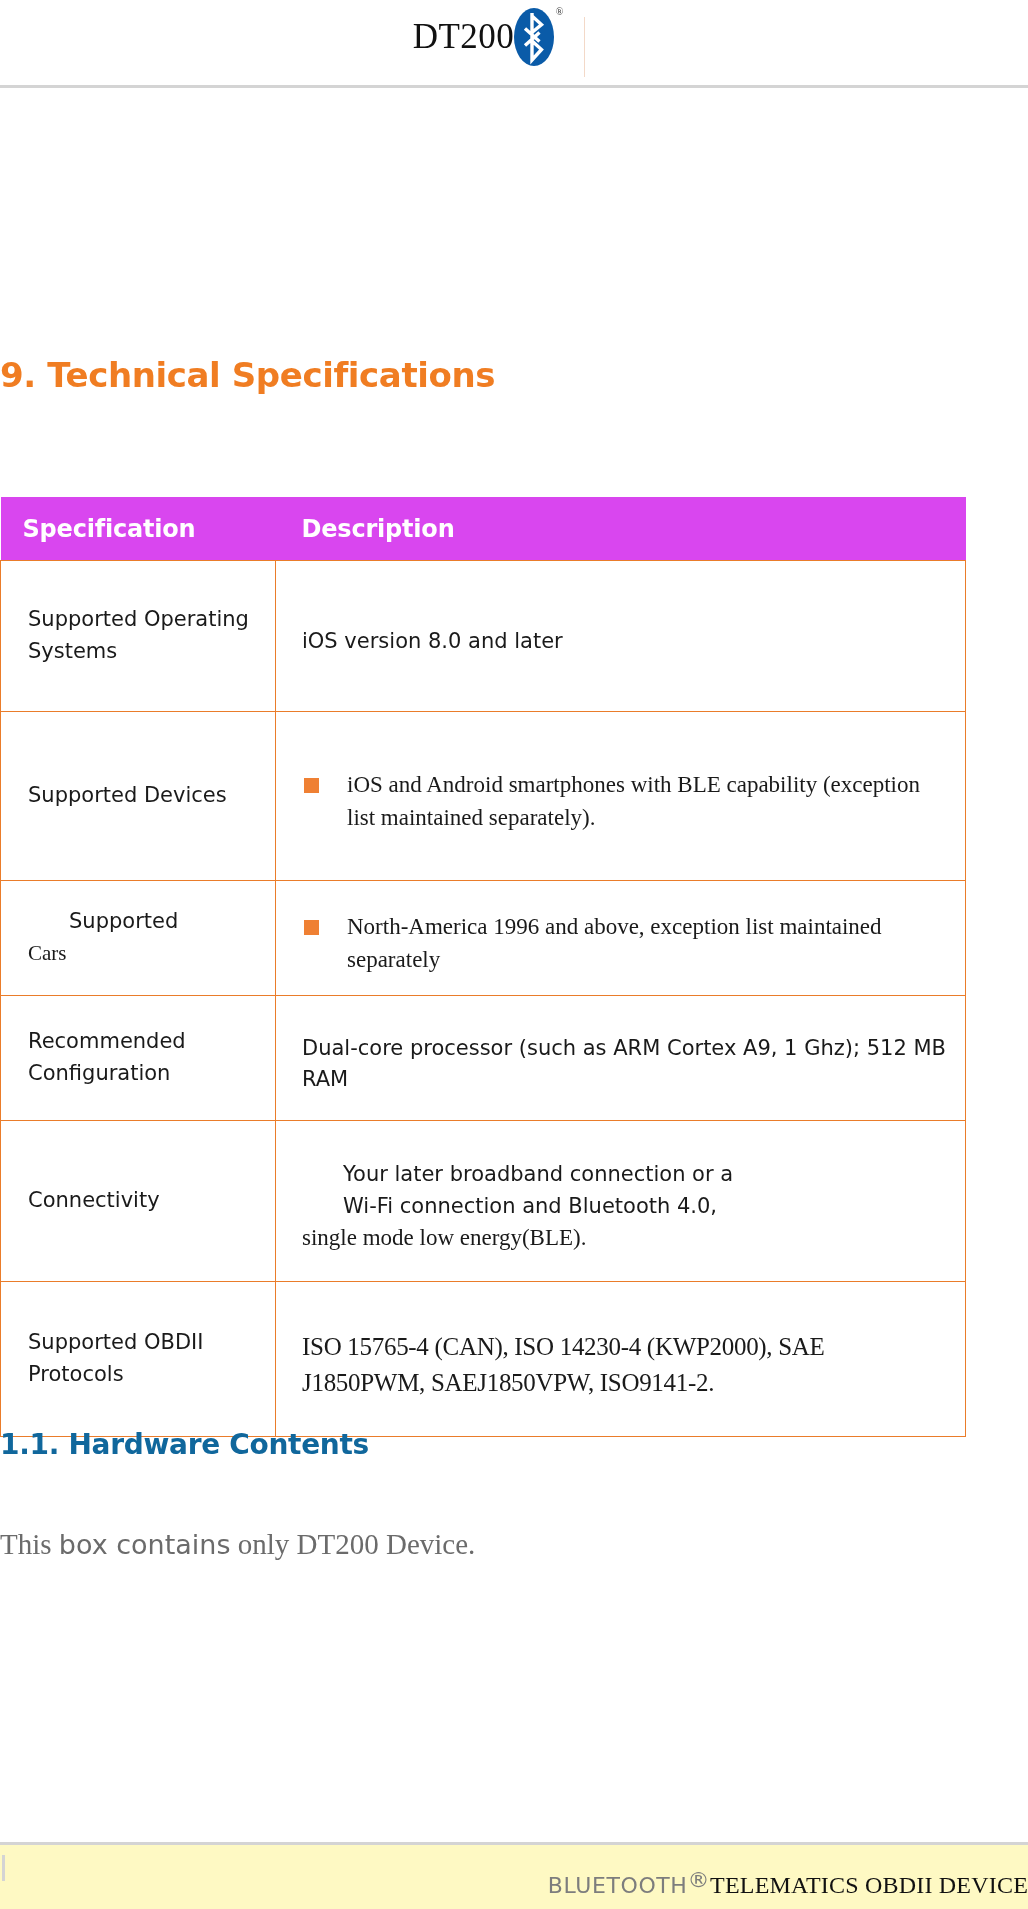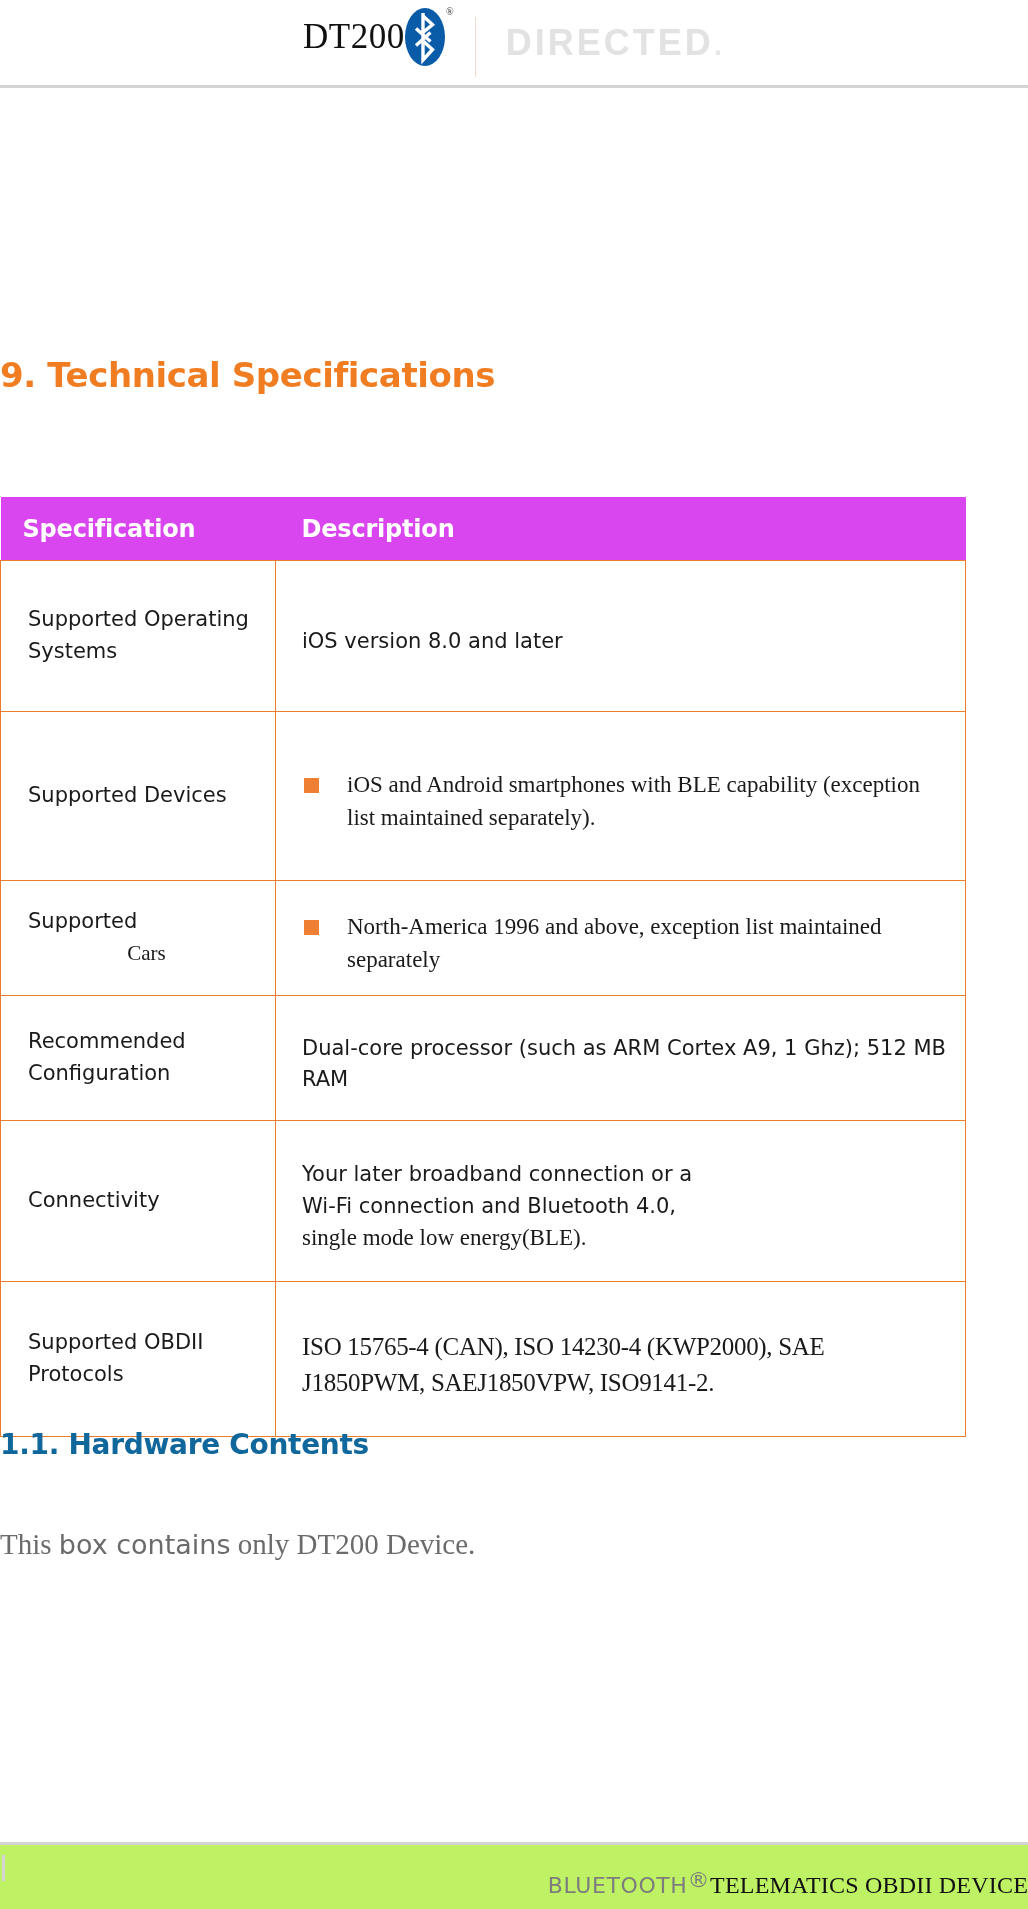--- a/index.html
+++ b/index.html
@@ -161,22 +161,22 @@
   }
   .spec-table td.v {
     padding: 16px 18px 4px 26px;
     font-family: "DejaVu Sans", sans-serif;
     font-size: 21px;
     line-height: 1.5;
     color: #1a1a1a;
   }
 
   
-  .serif   { font-family: "Liberation Serif", serif; text-align: center; }
-  .sans    { font-family: "DejaVu Sans", sans-serif; }
+  .serif   { font-family: "Liberation Serif", serif; }
+  .sans    { font-family: "DejaVu Sans", sans-serif; margin-left: 41px; }
 
   .row-os     td { height: 118px; }
   .row-dev    td { height: 136px; }
   .row-cars   td { height: 82px; }
   .row-config td { height: 92px; }
   .row-conn   td { height: 128px; }
   .row-obd    td { height: 122px; }
 
   .cell-serif {
     font-family: "Liberation Serif", serif;
@@ -225,21 +225,21 @@
   }
 
   
   .page-footer {
     position: absolute;
     left: 0;
     bottom: 0;
     width: 1028px;
     height: 64px;
     border-top: 3px solid #d4d4d4;
-    background: #bef264;
+    background: #fef9c3;
     margin-top: 15px;
   }
   .footer-tick {
     position: absolute;
     left: 2px;
     top: 10px;
     width: 3px;
     height: 26px;
     background: #d4d4d4;
   }
@@ -271,21 +271,20 @@
       <div class="dt200-word">DT200</div>
       <div class="bt-badge">
         <div class="bt-oval"></div>
         <svg class="bt-glyph" viewBox="0 0 40 58">
           <path d="M18.0 5 L18.0 24.5 L27.5 16.6 L18.6 8.6 M18.0 24.5 L18.0 52 L27.5 41.5 L18.6 33.4 M11.0 20.5 L25.5 33.4 M11.0 37.5 L25.5 24.6" stroke="#ffffff" stroke-width="3.4" fill="none" stroke-linejoin="miter" stroke-linecap="butt"></path>
         </svg>
         <span class="bt-reg">®</span>
       </div>
     </div>
     <div class="header-divider"></div>
-    <div class="directed-word"><span>DIRECTED</span><span class="dot">.</span></div>
   </div>
 </div>
 
 <div class="h1-title">9. Technical Specifications</div>
 
 <table class="spec-table">
   <colgroup>
       <col class="c1">
       <col class="c2">
     </colgroup>

